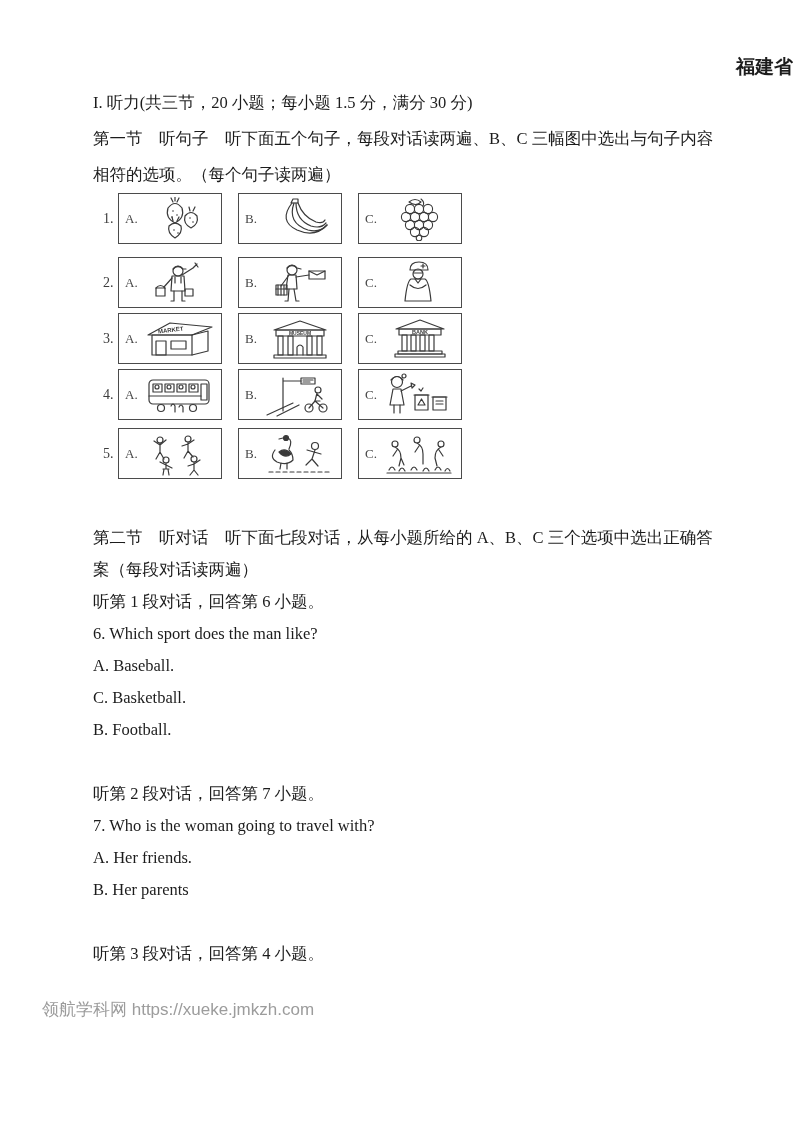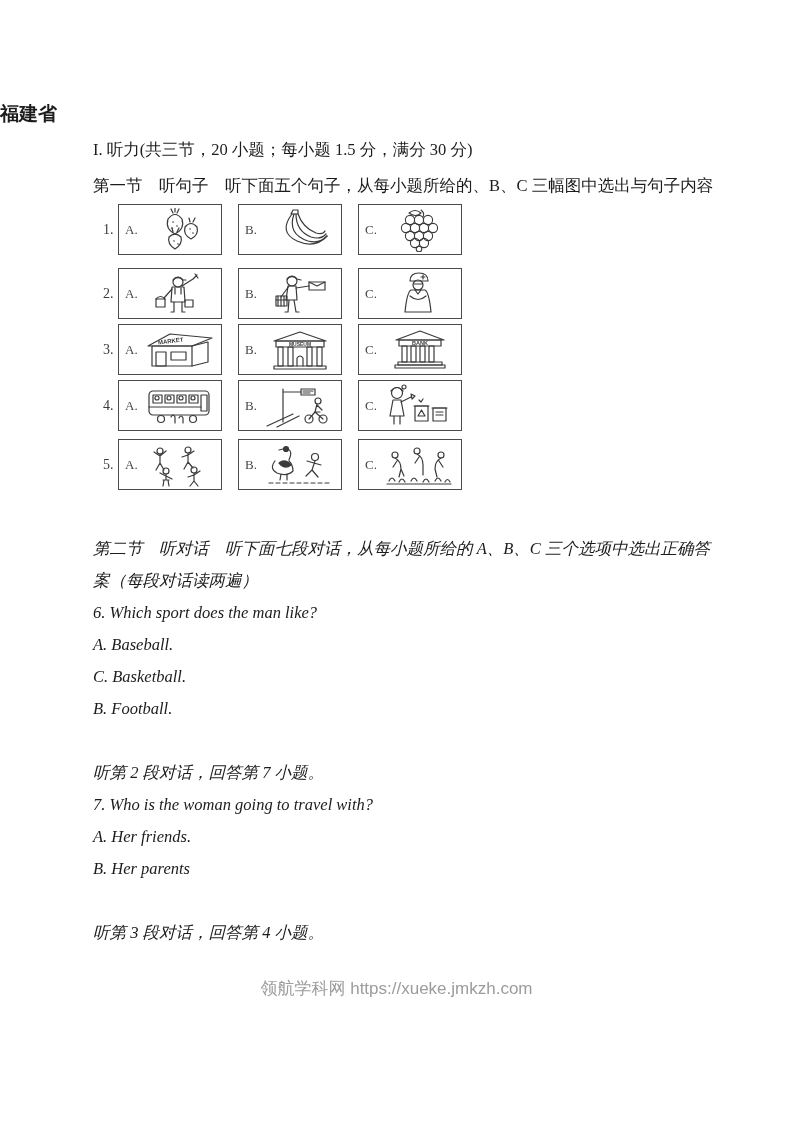--- a/index.html
+++ b/index.html
@@ -6,28 +6,28 @@
   .page{
     position:relative;
     width:793px;height:1122px;
     background:#ffffff;
     font-family:"Liberation Serif","DejaVu Serif",serif;
     color:#1c1c1c;
     box-sizing:border-box;
     overflow:hidden;
   }
   .title{
-    padding-top:89px;
+    padding-top:49px;
     height:36px;line-height:36px;
-    text-align:left;
-    font-size:19px;font-weight:bold;margin-top:7px;
+    text-align:right;
+    font-size:19px;font-weight:bold;
   }
   .content{padding-left:93px;padding-right:119px;}
   .line36{height:36px;line-height:36px;font-size:16.5px;white-space:nowrap;}
-  .line32{height:32px;line-height:32px;font-size:16.5px;white-space:nowrap;font-style:italic;}
+  .line32{height:32px;line-height:32px;font-size:16.5px;white-space:nowrap;}
   .mt43{margin-top:43px;}
   .mt32{margin-top:32px;}
   
   .pgrid{margin-top:0;}
   .prow{display:flex;align-items:center;height:51px;margin-bottom:5px;margin-left:10px;}
   .prow.gap-lg{margin-bottom:13px;}
   .prow.gap-md{margin-bottom:8px;}
   .pnum{width:15px;font-size:14px;color:#3c3c3c;flex:none;}
   .pbox{
     width:104px;height:51px;flex:none;
@@ -36,34 +36,34 @@
     margin-right:16px;
     background:#fff;
     display:flex;align-items:center;
   }
   .plabel{font-size:13px;color:#474747;margin:0 1px 0 6px;flex:none;}
   .pimg{flex:1;display:flex;justify-content:center;align-items:center;}
   .pimg svg{display:block;}
   .footer{
     margin-top:24px;
     height:32px;line-height:32px;
-    text-align:center;
     font-family:"Liberation Sans","DejaVu Sans",sans-serif;
-    font-size:17px;color:#9c9c9c;
+    font-size:17px;color:#9c9c9c;margin-left:42px;
   }
 </style>
 </head>
 <body>
 
 <div class="page">
   <div class="title">福建省</div>
 
   <div class="content">
     <div class="line36">I. 听力(共三节，20 小题；每小题 1.5 分，满分 30 分)</div>
-    <div class="line36">第一节　听句子　听下面五个句子，从每小题所给的、B、C 三幅图中选出与句子内容</div>
+    <div class="line36">第一节　听句子　听下面五个句子，每段对话读两遍、B、C 三幅图中选出与句子内容</div>
+    <div class="line36">相符的选项。（每个句子读两遍）</div>
 
     <div class="pgrid">
 
       <div class="prow gap-lg">
         <span class="pnum">1.</span>
         <div class="pbox">
           <span class="plabel">A.</span>
           <span class="pimg">
             <svg width="72" height="44" viewBox="0 0 72 44" fill="none" stroke="#3a3a3a" stroke-width="1.2" stroke-linecap="round" stroke-linejoin="round">
               <path d="M24 11 Q31 2 38 11 Q41 21 31 26 Q21 21 24 11 Z"></path>
@@ -330,20 +330,21 @@
               <path d="M4 41 H68"></path>
             </svg>
           </span>
         </div>
       </div>
     </div>
 
     <div class="line32 mt43">第二节　听对话　听下面七段对话，从每小题所给的 A、B、C 三个选项中选出正确答</div>
     <div class="line32">案（每段对话读两遍）</div>
 
+    <div class="line32">听第 1 段对话，回答第 6 小题。</div>
     <div class="line32">6. Which sport does the man like?</div>
     <div class="line32">A. Baseball.</div>
     <div class="line32">C. Basketball.</div>
     <div class="line32">B. Football.</div>
 
     <div class="line32 mt32">听第 2 段对话，回答第 7 小题。</div>
     <div class="line32">7. Who is the woman going to travel with?</div>
     <div class="line32">A. Her friends.</div>
     <div class="line32">B. Her parents</div>
 

